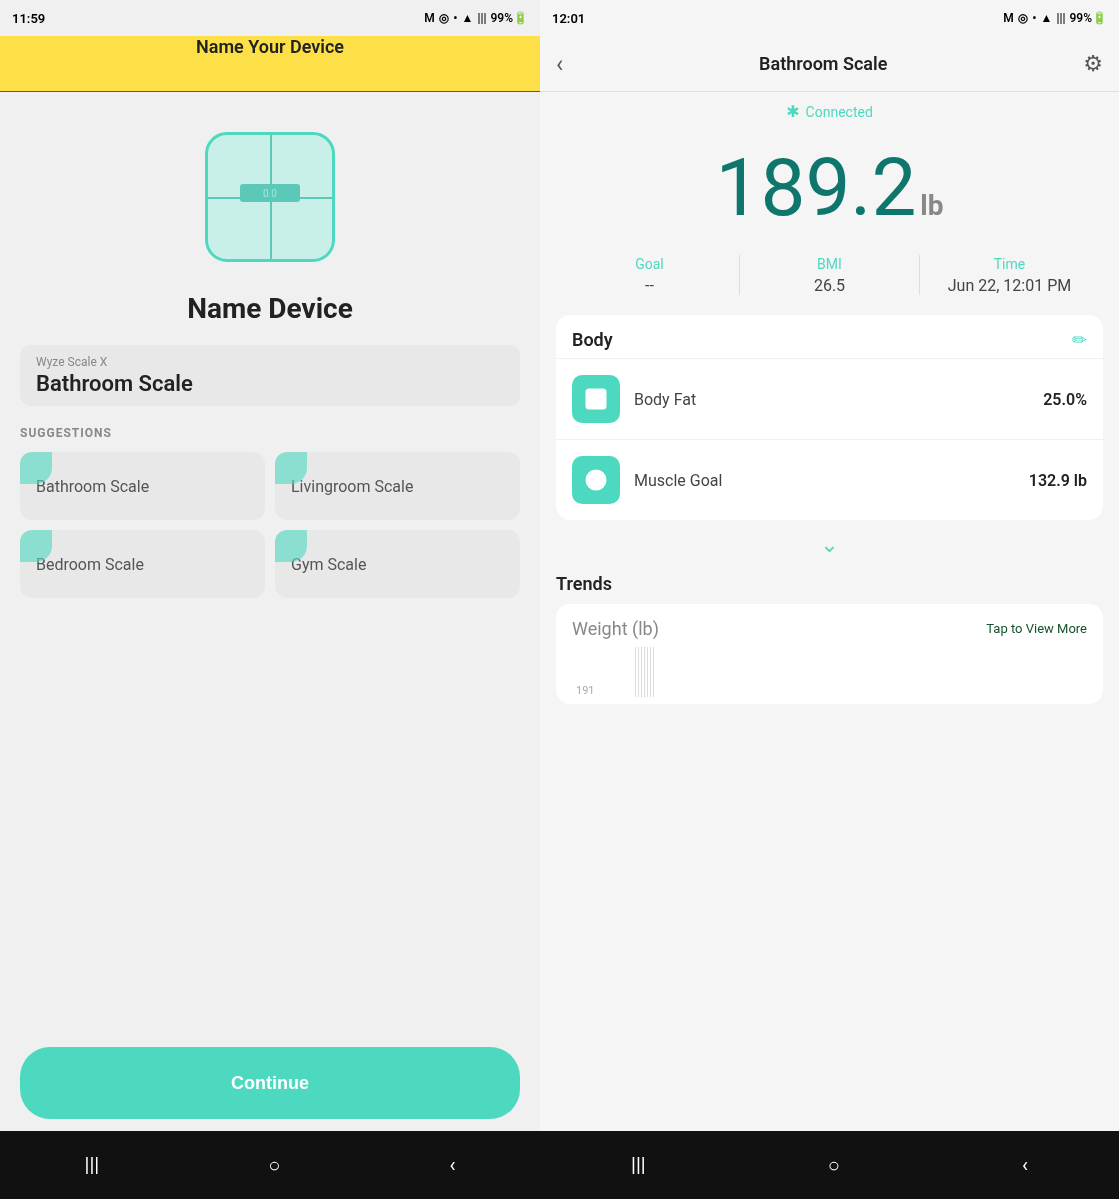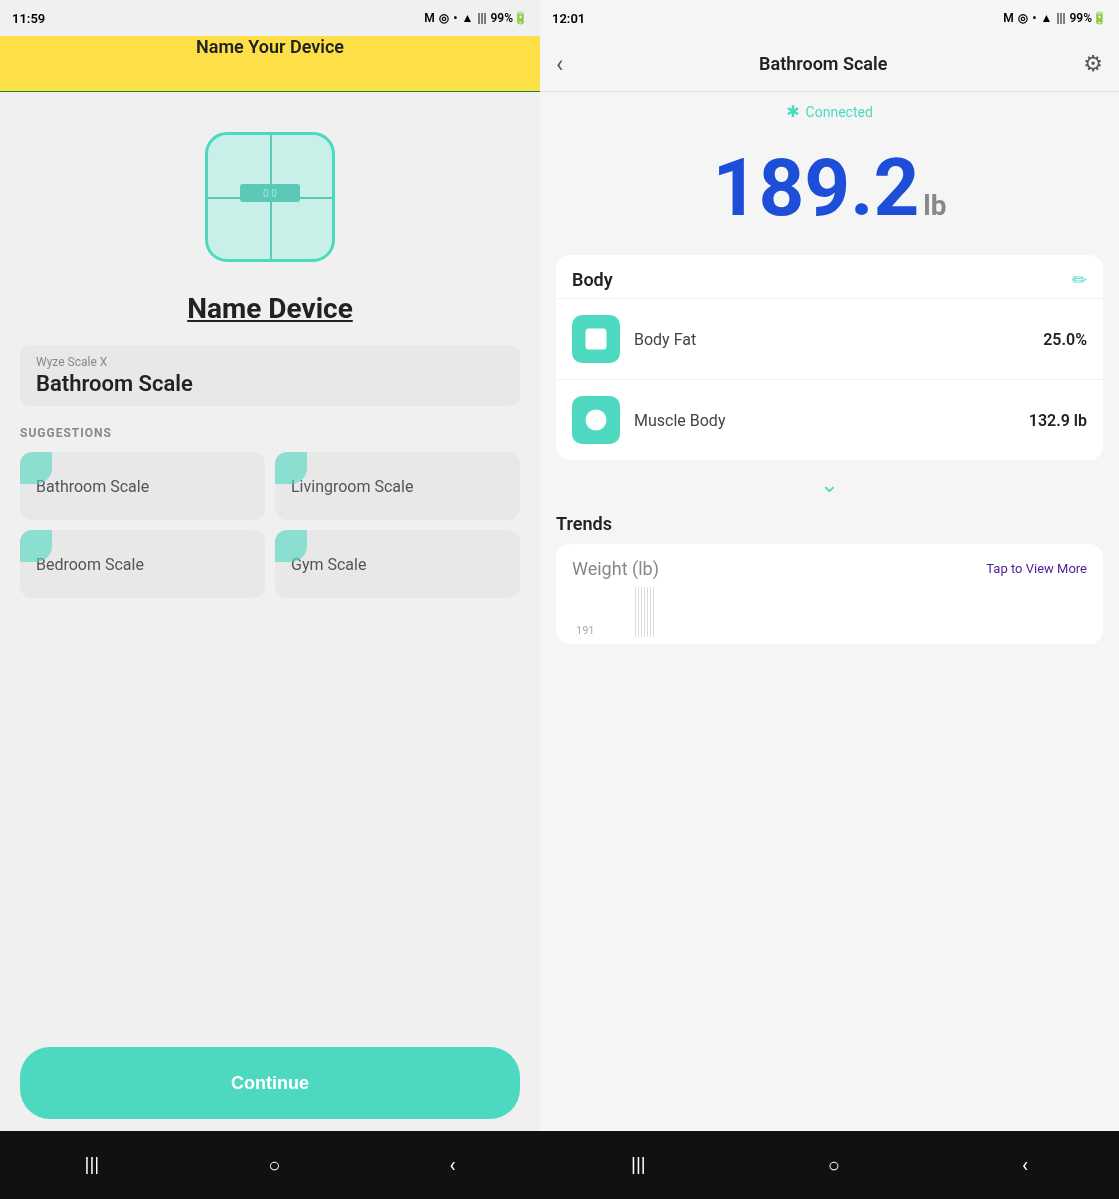--- a/index.html
+++ b/index.html
@@ -102,21 +102,20 @@
       position: absolute;
       left: 50%;
     }
 
     .name-device-label {
       text-align: center;
       font-size: 28px;
       font-weight: 700;
       color: #222;
       margin: 10px 0 20px;
-      text-decoration: underline;
     }
 
     .device-name-input-container {
       margin: 0 20px 20px;
       background: #e8e8e8;
       border-radius: 10px;
       padding: 10px 16px;
     }
 
     .device-subtitle {
@@ -262,22 +261,22 @@
       color: #4dd9c0;
     }
 
     .weight-display {
       text-align: center;
       padding: 20px 0 10px;
     }
 
     .weight-value {
       font-size: 80px;
-      font-weight: 700;
-      color: #1d4ed8;
+      font-weight: 400;
+      color: #0f766e;
       display: inline;
     }
 
     .weight-unit {
       font-size: 28px;
       color: #888;
       font-weight: 700;
     }
 
     .stats-row {
@@ -399,21 +398,21 @@
       margin-bottom: 8px;
     }
 
     .chart-label {
       font-size: 18px;
       color: #888;
     }
 
     .chart-tap {
       font-size: 13px;
-      color: #4c1d95;
+      color: #14532d;
     }
 
     .chart-y-label {
       font-size: 11px;
       color: #aaa;
     }
 
     .nav-bar-right {
       position: absolute;
       bottom: 0;
@@ -514,20 +513,36 @@
   <div class="bluetooth-status">
     <span style="font-size:16px;">✱</span>
     <span>Connected</span>
   </div>
 
   <div class="weight-display">
     <span class="weight-value">189.2</span>
     <span class="weight-unit">lb</span>
   </div>
 
+  <div class="stats-row">
+    <div class="stat-item">
+      <div class="stat-label">Goal</div>
+      <div class="stat-value">--</div>
+    </div>
+    <div class="stat-divider"></div>
+    <div class="stat-item">
+      <div class="stat-label">BMI</div>
+      <div class="stat-value">26.5</div>
+    </div>
+    <div class="stat-divider"></div>
+    <div class="stat-item">
+      <div class="stat-label">Time</div>
+      <div class="stat-value">Jun 22, 12:01 PM</div>
+    </div>
+  </div>
 
   <div style="margin: 10px 16px 0; background:#fff; border-radius:14px;">
     <div class="body-header">
       <span class="body-title">Body</span>
       <span class="edit-icon">✏</span>
     </div>
 
     <div class="metric-row">
       <div class="metric-icon-wrap">
         <svg viewBox="0 0 24 24">
@@ -537,21 +552,21 @@
       <span class="metric-name">Body Fat</span>
       <span class="metric-value">25.0%</span>
     </div>
 
     <div class="metric-row">
       <div class="metric-icon-wrap">
         <svg viewBox="0 0 24 24">
           <circle cx="12" cy="12" r="9"></circle>
         </svg>
       </div>
-      <span class="metric-name">Muscle Body</span>
+      <span class="metric-name">Muscle Goal</span>
       <span class="metric-value">132.9 lb</span>
     </div>
   </div>
 
   <div class="expand-chevron">⌄</div>
 
   <div class="trends-section">
     <div class="trends-title">Trends</div>
     <div class="trends-chart">
       <div class="trends-chart-header">

